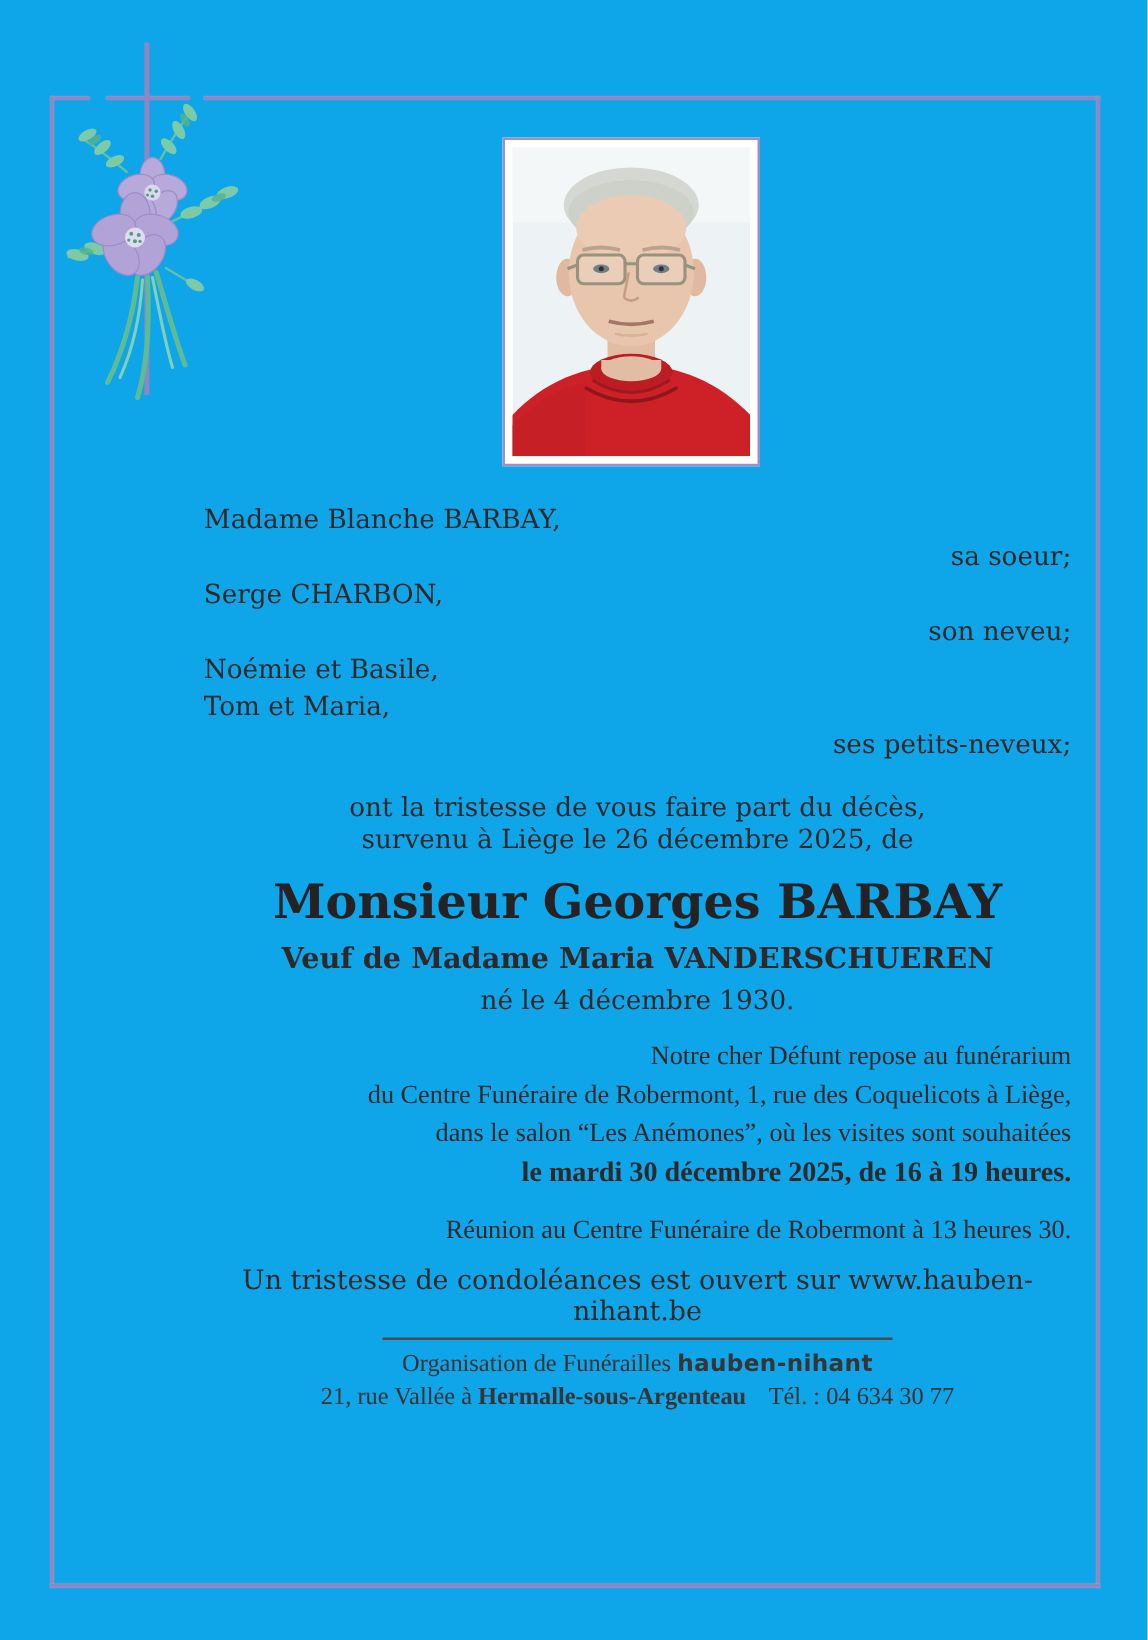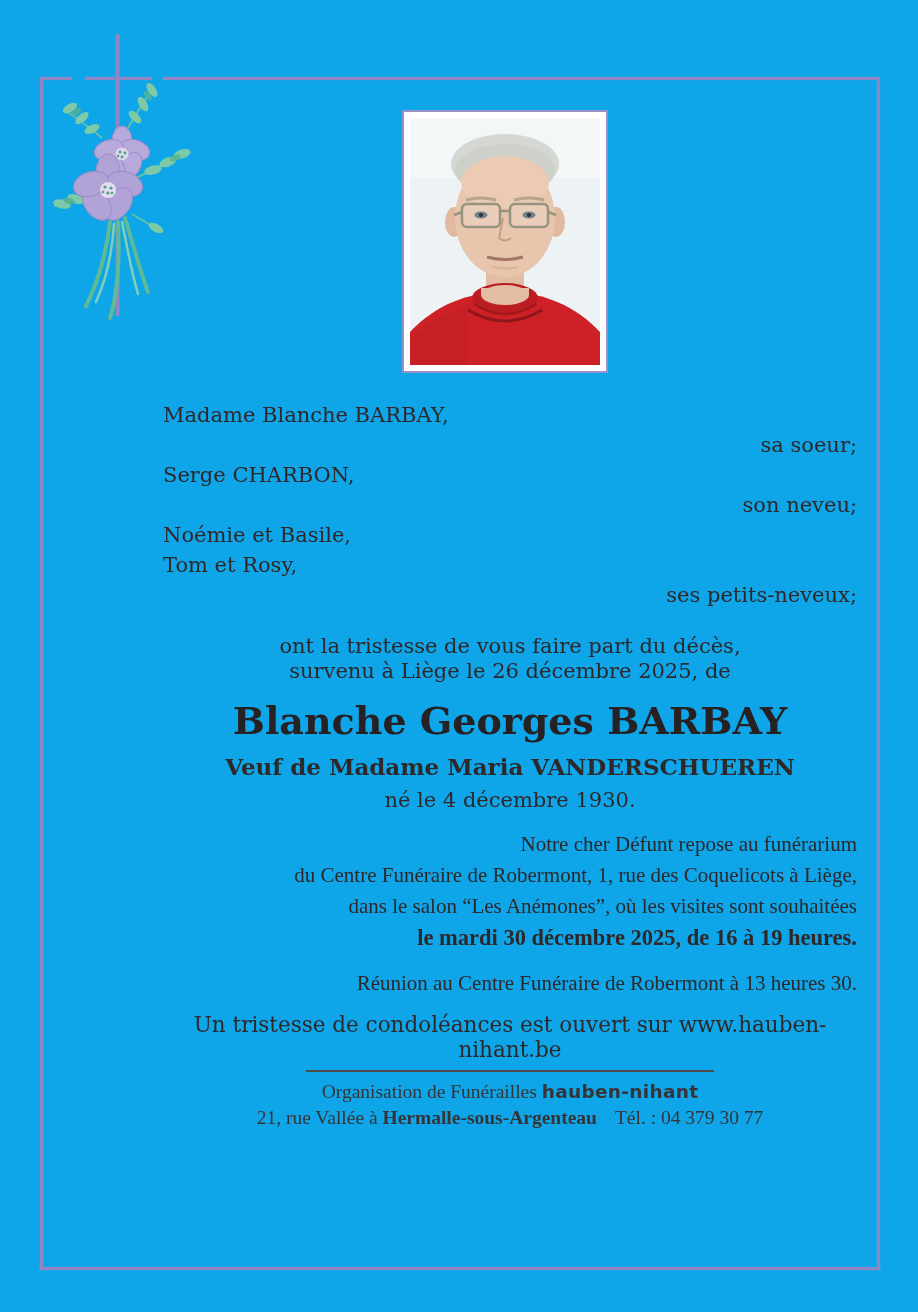--- a/index.html
+++ b/index.html
@@ -184,46 +184,46 @@
     </svg>
   </div>
 
   <div class="content">
 
     <div class="line left">Madame Blanche BARBAY,</div>
     <div class="line right">sa soeur;</div>
     <div class="line left">Serge CHARBON,</div>
     <div class="line right">son neveu;</div>
     <div class="line left">Noémie et Basile,</div>
-    <div class="line left">Tom et Rosy,</div>
+    <div class="line left">Tom et Maria,</div>
     <div class="line right">ses petits-neveux;</div>
 
     <div class="announce">
       <div>ont la tristesse de vous faire part du décès,</div>
       <div>survenu à Liège le 26 décembre 2025, de</div>
     </div>
 
-    <div class="name-title">Blanche Georges BARBAY</div>
+    <div class="name-title">Monsieur Georges BARBAY</div>
     <div class="widower">Veuf de Madame Maria VANDERSCHUEREN</div>
     <div class="birth">né le 4 décembre 1930.</div>
 
     <div class="para">
       <div>Notre cher Défunt repose au funérarium</div>
       <div>du Centre Funéraire de Robermont, 1, rue des Coquelicots à Liège,</div>
       <div>dans le salon “Les Anémones”, où les visites sont souhaitées</div>
       <div class="bold-line">le mardi 30 décembre 2025, de 16 à 19 heures.</div>
     </div>
 
 
     <div class="para">Réunion au Centre Funéraire de Robermont à 13 heures 30.</div>
 
 
     <div class="register">Un tristesse de condoléances est ouvert sur www.hauben-nihant.be</div>
 
     <div class="divider"></div>
 
     <div class="footer">
       <div><span>Organisation de Funérailles </span><span class="logo">hauben-nihant</span></div>
-      <div><span>21, rue Vallée à </span><b>Hermalle-sous-Argenteau</b><span class="phone">Tél. : 04 379 30 77</span></div>
+      <div><span>21, rue Vallée à </span><b>Hermalle-sous-Argenteau</b><span class="phone">Tél. : 04 634 30 77</span></div>
     </div>
 
   </div>
 </div>
 
 </body></html>

